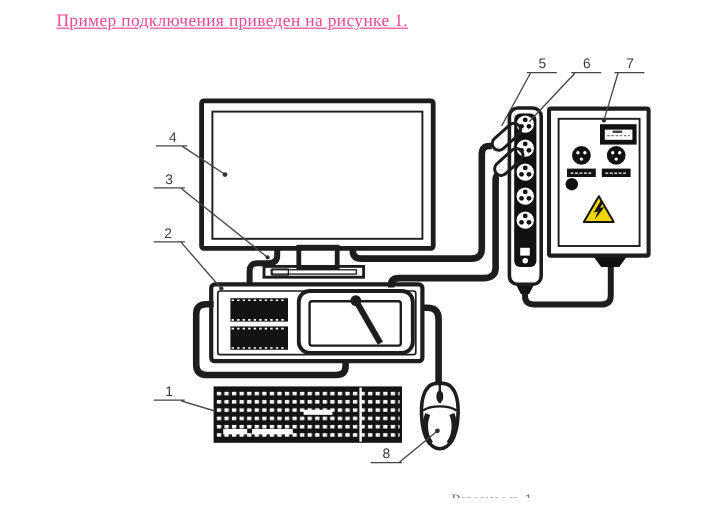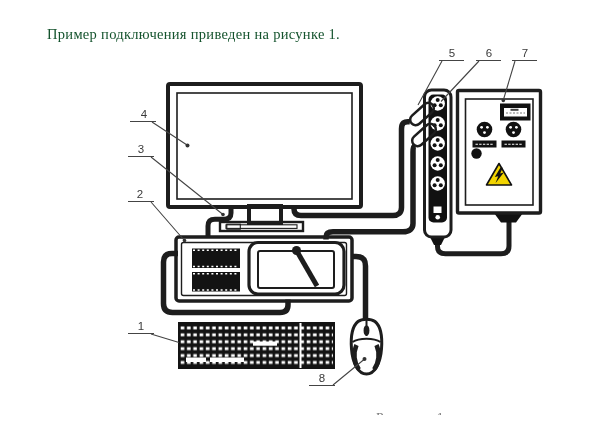--- a/index.html
+++ b/index.html
@@ -1,19 +1,19 @@
 <!DOCTYPE html>
 <html><head>
 <meta charset="utf-8">
 <style>
   html,body{margin:0;padding:0;background:#fff;}
   .page{position:relative;width:600px;height:440px;background:#fff;overflow:hidden;
         font-family:"Liberation Sans",sans-serif;}
-  .intro{position:absolute;left:47px;top:26px;font-family:"Liberation Serif",serif;
-         font-size:14.5px;letter-spacing:0.3px;color:#14532d;white-space:nowrap;}
+  .intro{position:absolute;left:47px;top:10px;font-family:"Liberation Serif",serif;
+         font-size:14.5px;letter-spacing:0.3px;color:#ec4899;white-space:nowrap;text-decoration:underline;}
   .caption-clip{position:absolute;left:376px;top:410px;width:96px;height:5px;overflow:hidden;
          font-family:"Liberation Serif",serif;font-size:13.5px;line-height:13px;
          letter-spacing:1.2px;color:#777;}
   svg{position:absolute;left:0;top:0;}
   .ln{stroke:#1d1d1d;fill:none;}
   .cable{stroke:#1d1d1d;stroke-width:5.5;fill:none;stroke-linecap:butt;}
   .callout-num{font-family:"Liberation Sans",sans-serif;font-size:11.5px;fill:#3a3a3a;}
   .leader{stroke:#444;stroke-width:1.1;fill:none;}
 </style>
 </head>

